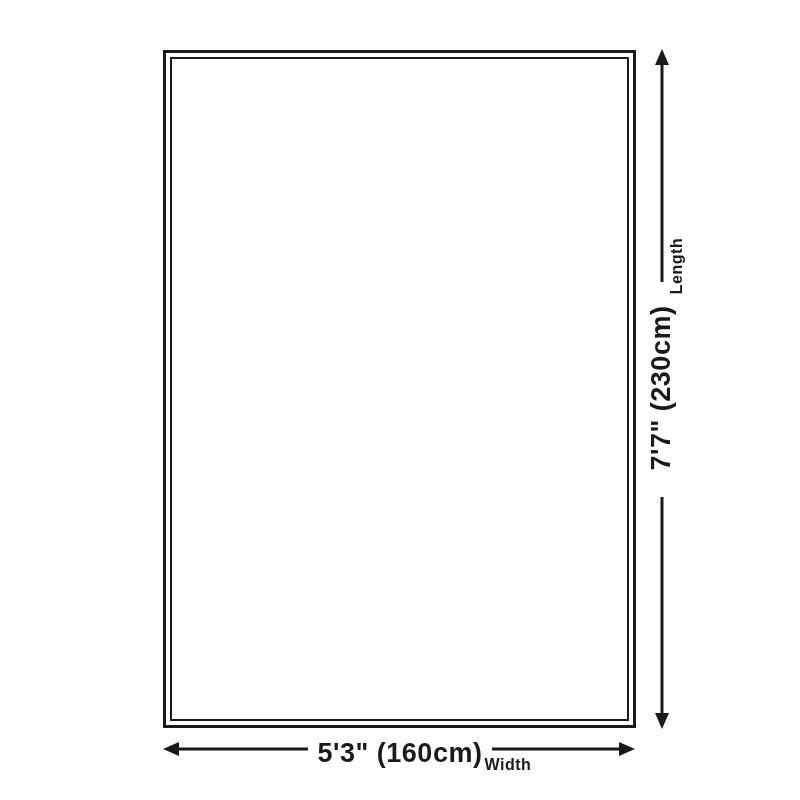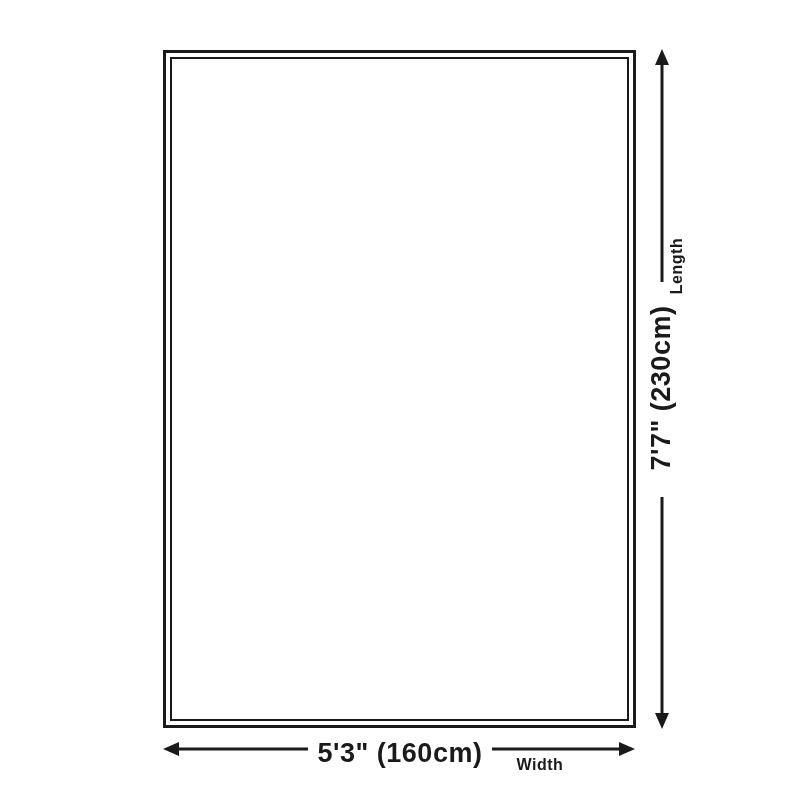--- a/index.html
+++ b/index.html
@@ -61,21 +61,21 @@
     white-space: nowrap;
     transform: translate(-50%, -50%);
     letter-spacing: 0.5px;
   }
   .dim-label.vertical {
     transform: translate(-50%, -50%) rotate(-90deg);
   }
   #length-value { left: 661px; top: 388px; }
   #length-label { left: 677px; top: 266px; }
   #width-value  { left: 400px; top: 753px; }
-  #width-label  { left: 540px; top: 765px; }
+  #width-label  { left: 508px; top: 765px; }
 </style>
 </head>
 <body>
 
 <div class="stage">
 
   <div class="rug">
     <div class="rug-inner"></div>
   </div>
 

